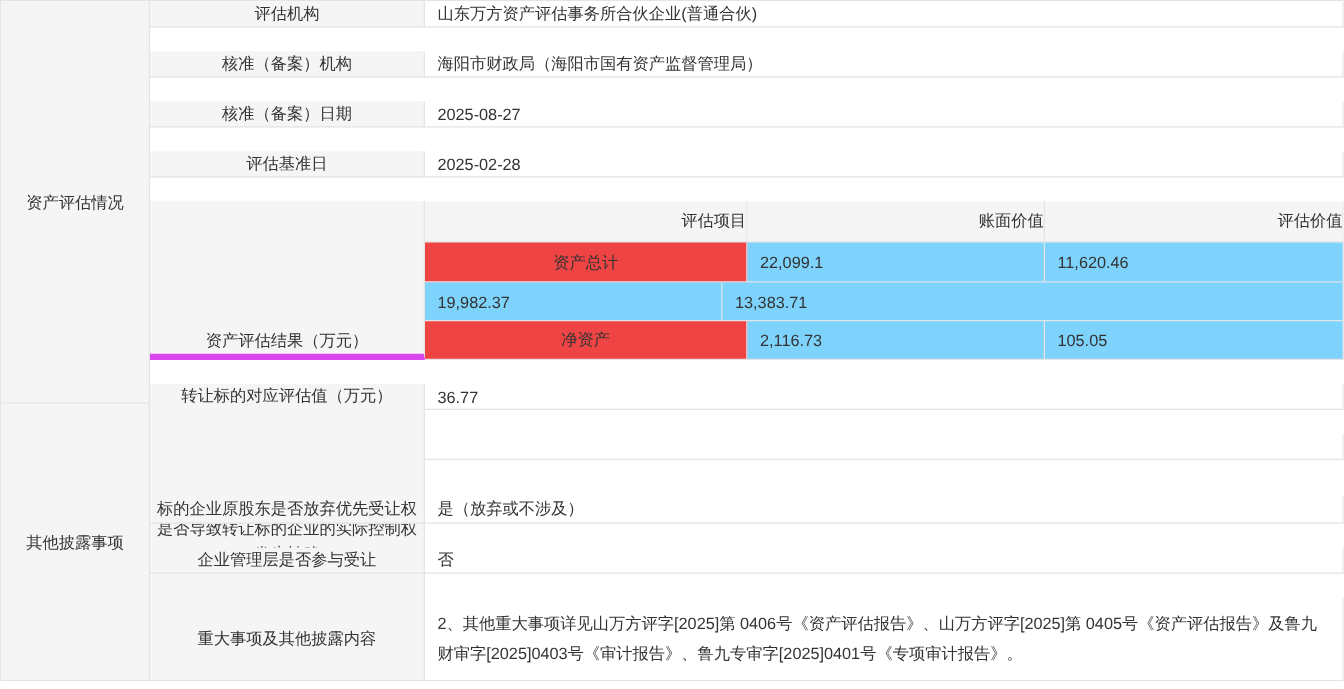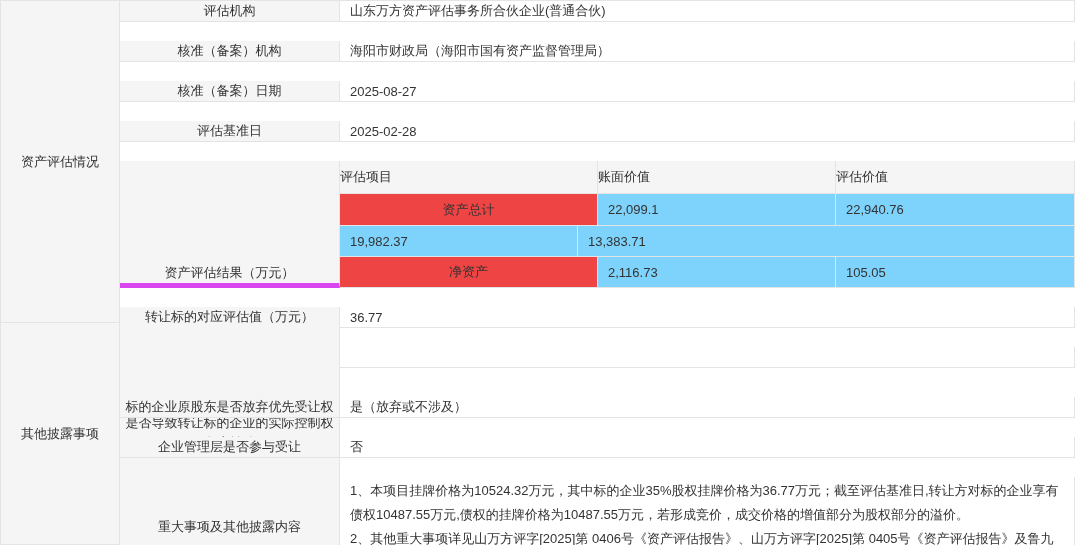--- a/index.html
+++ b/index.html
@@ -60,21 +60,21 @@
     display:flex;
     align-items:center;
     border-right:1px solid #e4e4e4;
     border-bottom:1px solid #e4e4e4;
     background:#7dd3fc;
     overflow:hidden;
   }
   .ncell.c-item { width:258px; flex:0 0 258px; justify-content:center; background:#ef4444; }
   .ncell.c-book { width:238px; flex:0 0 238px; padding-left:10px; }
   .ncell.c-appraised { flex:1; padding-left:10px; }
-  .nrow.nhead .ncell { background:#f5f5f5; justify-content:flex-start; padding-left:0; }
+  .nrow.nhead .ncell { background:#f5f5f5; justify-content:flex-end; padding-left:0; }
   
   .cell-value.multiline { align-items:center; padding:2px 10px; }
   .paras p { line-height:24px; }
   
   .h33 { height:33px; } .h32 { height:32px; } .h31 { height:31px; }
   .h55 { height:55px;flex-direction:column; } .h127 { height:127px; } .h102 { height:102px; }
   .sh322 { height:322px; } .sh222 { height:222px; }
 </style>
 </head>
 <body>
@@ -140,21 +140,21 @@
             </div>
           </div>
           <div class="nrow h32">
             <div class="ncell c-item">
               <span>资产总计</span>
             </div>
             <div class="ncell c-book">
               <span>22,099.1</span>
             </div>
             <div class="ncell c-appraised">
-              <span>22,940.76</span>
+              <span>11,620.46</span>
             </div>
           </div>
           <div class="nrow h31">
             <div class="ncell c-book">
               <span>19,982.37</span>
             </div>
             <div class="ncell c-appraised">
               <span>13,383.71</span>
             </div>
           </div>
@@ -225,21 +225,20 @@
           <span>否</span>
         </div>
       </div>
 
       <div class="row h102">
         <div class="cell-label">
           <span>重大事项及其他披露内容</span>
         </div>
         <div class="cell-value multiline">
           <div class="paras">
-            <p>1、本项目挂牌价格为10524.32万元，其中标的企业35%股权挂牌价格为36.77万元；截至评估基准日,转让方对标的企业享有债权10487.55万元,债权的挂牌价格为10487.55万元，若形成竞价，成交价格的增值部分为股权部分的溢价。</p>
             <p>2、其他重大事项详见山万方评字[2025]第 0406号《资产评估报告》、山万方评字[2025]第 0405号《资产评估报告》及鲁九财审字[2025]0403号《审计报告》、鲁九专审字[2025]0401号《专项审计报告》。</p>
           </div>
         </div>
       </div>
 
     </div>
   </div>
 
 </div>
 

